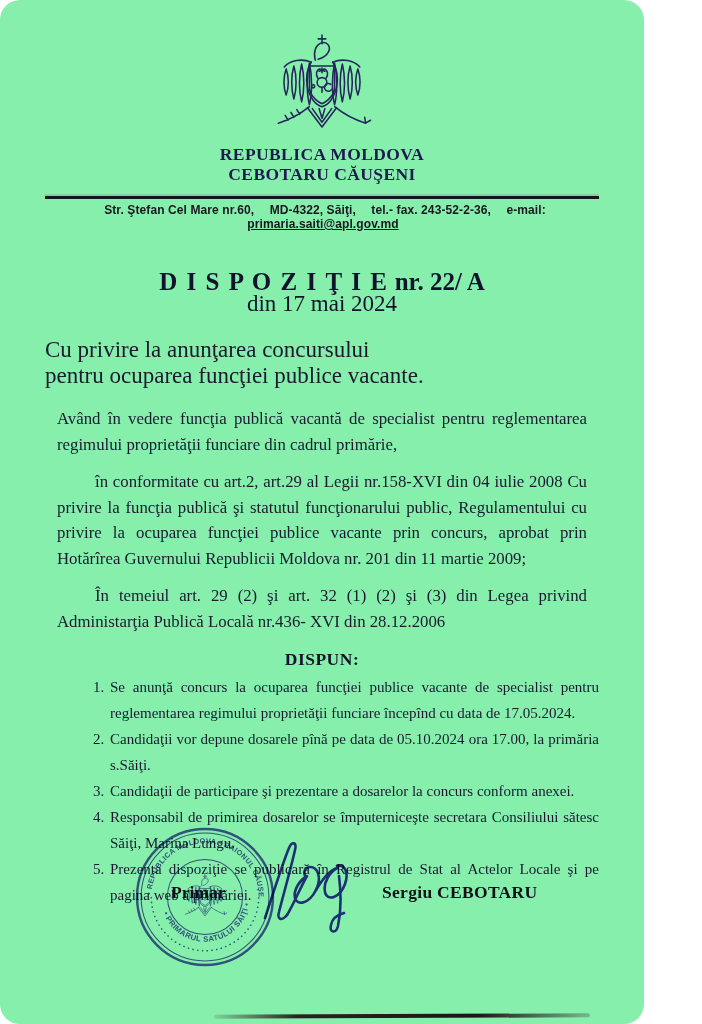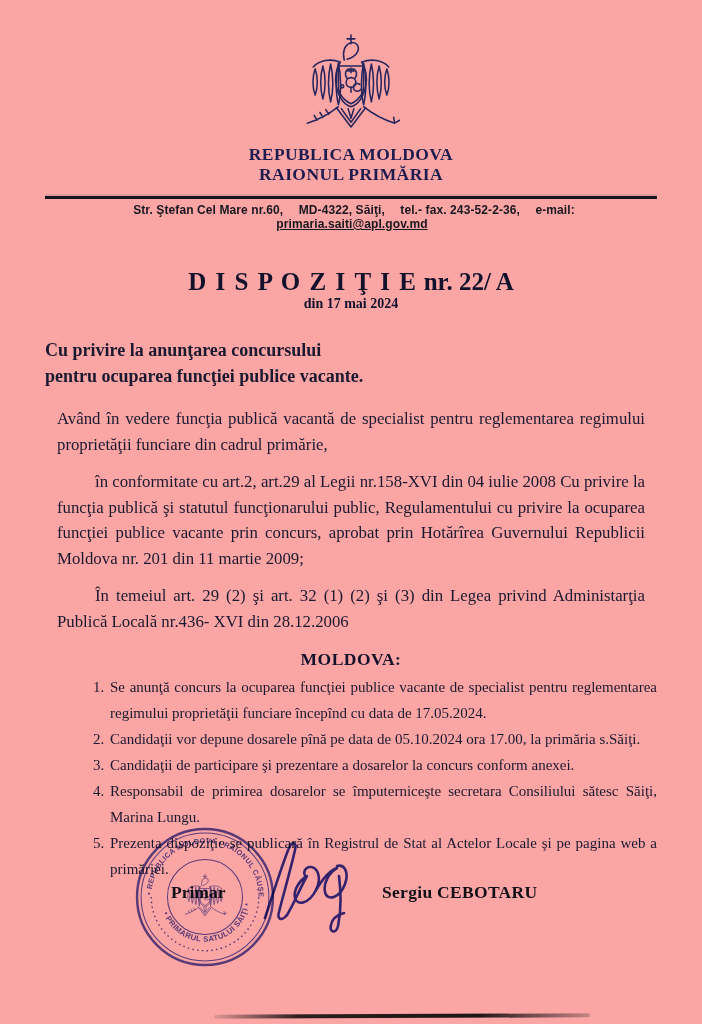--- a/index.html
+++ b/index.html
@@ -1,42 +1,43 @@
 <!DOCTYPE html>
 <html><head>
 <meta charset="utf-8">
 <style>
   html,body{margin:0;padding:0;background:#ffffff;}
   .page{
     position:relative;
-    width:702px;height:1024px;
-    background:#fca5a5;
+    width:644px;height:1024px;
+    background:#86efac;
     overflow:hidden;
     font-family:"Liberation Serif","DejaVu Serif",serif;
     color:#191930;
+    border-radius:20px;
   }
   .content{padding:0 45px;}
   
   .crest-row{display:flex;justify-content:center;margin-top:33px;}
   .crest{width:126px;height:97px;color:#26265e;}
   .org{ text-align:center; margin-top:14px; line-height:20px;
         font-weight:bold; font-size:17.5px; color:#1c1c4e; letter-spacing:.4px;}
   .rule{height:3px;background:#15151d;margin-top:12px;box-shadow:0 -2px 0 rgba(120,120,120,.25);}
   .contact{ margin-top:4px; text-align:center;
         font-family:"Liberation Sans","DejaVu Sans",sans-serif;
         font-size:12px; font-weight:bold; color:#17171f; letter-spacing:.1px;}
   .contact span{margin:0 6px;}
   .contact .email{text-decoration:underline;}
   
   .title-block{margin-top:40px;text-align:center;color:#12122c;}
   .title-line1{font-weight:bold;font-size:25px;line-height:22px;}
   .title-word{letter-spacing:1.5px;}
-  .title-line2{font-weight:bold;font-size:14px;line-height:22px;}
+  .title-line2{font-weight:normal;font-size:23px;line-height:22px;}
   
-  .subject{margin-top:22px;font-size:18px;line-height:26px;font-weight:bold;}
+  .subject{margin-top:22px;font-size:23px;line-height:26px;}
   .preamble{margin-top:17px;}
   .preamble p{margin:12px;font-size:16.8px;line-height:25.5px;text-align:justify;}
   .preamble p.indent{text-indent:38px;}
   .dispun{margin:7px 0 2px 0;text-align:center;font-weight:bold;
           font-size:17.5px;line-height:26px;letter-spacing:.5px;color:#12122c;}
   ol.items{margin:0;padding:0 0 0 63px;font-size:15px;line-height:26px;}
   ol.items li{text-align:justify;padding-left:2px;}
   
   .stamp{position:absolute;left:134px;top:826px;width:142px;height:142px;
          color:#4a4aae;opacity:.92;mix-blend-mode:multiply;z-index:5;}
@@ -85,21 +86,21 @@
   <div class="content">
 
     <div class="crest-row">
       <svg class="crest" viewBox="0 0 130 100">
         <use href="#emblem"></use>
       </svg>
     </div>
 
     <div class="org">
       <div>REPUBLICA  MOLDOVA</div>
-      <div>RAIONUL PRIMĂRIA</div>
+      <div>CEBOTARU CĂUŞENI</div>
     </div>
 
     <div class="rule"></div>
 
     <div class="contact">
       <span>Str. Ştefan Cel Mare nr.60,</span>
       <span>MD-4322, Săiţi,</span>
       <span>tel.- fax. 243-52-2-36,</span>
       <span style="margin-right:0;">e-mail:</span>
       <span class="email" style="margin-left:8px;">primaria.saiti@apl.gov.md</span>
@@ -117,21 +118,21 @@
       <div>Cu privire la anunţarea concursului</div>
       <div>pentru ocuparea funcţiei publice vacante.</div>
     </div>
 
     <div class="preamble">
       <p>Având în vedere funcţia publică vacantă de specialist pentru reglementarea regimului proprietăţii funciare din cadrul primărie,</p>
       <p class="indent">în conformitate cu art.2, art.29 al Legii  nr.158-XVI din 04 iulie 2008 Cu privire la funcţia publică şi statutul funcţionarului public, Regulamentului cu privire la ocuparea funcţiei publice vacante prin concurs,  aprobat prin Hotărîrea Guvernului Republicii Moldova nr. 201 din 11 martie 2009;</p>
       <p class="indent">În  temeiul art. 29 (2) şi art. 32 (1) (2) şi (3) din Legea privind Administarţia Publică Locală nr.436- XVI din 28.12.2006</p>
     </div>
 
-    <div class="dispun">MOLDOVA:</div>
+    <div class="dispun">DISPUN:</div>
 
     <ol class="items">
       <li>Se anunţă concurs la ocuparea funcţiei publice vacante de specialist pentru reglementarea regimului proprietăţii funciare începînd cu data de 17.05.2024.</li>
       <li>Candidaţii vor depune dosarele pînă pe data de 05.10.2024 ora 17.00, la primăria s.Săiţi.</li>
       <li>Candidaţii de participare şi prezentare a dosarelor la concurs conform anexei.</li>
       <li>Responsabil de primirea dosarelor se împuterniceşte secretara Consiliului sătesc Săiţi, Marina Lungu.</li>
       <li>Prezenta dispoziţie se publicară în Registrul de Stat al Actelor Locale şi pe pagina web a primăriei.</li>
     </ol>
   </div>
 

